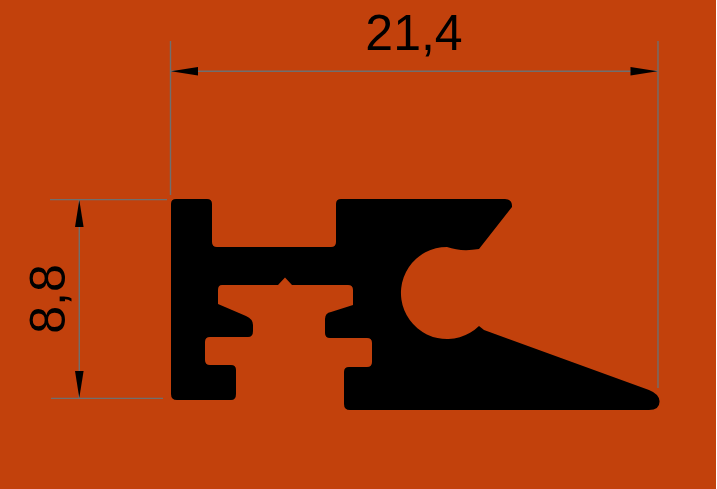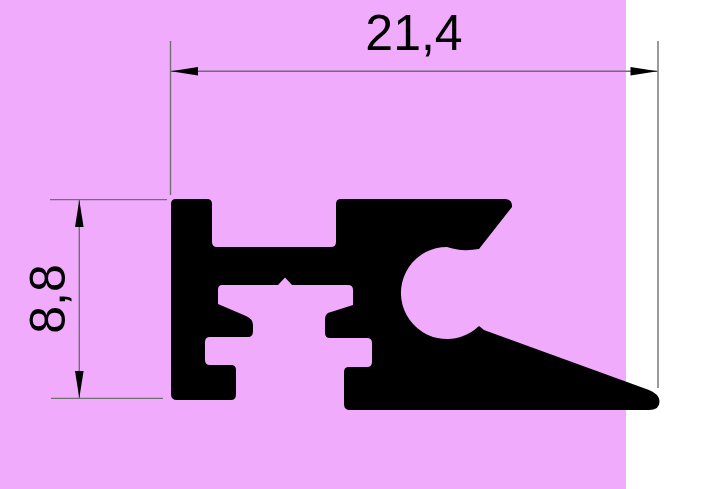--- a/index.html
+++ b/index.html
@@ -6,23 +6,23 @@
     margin: 0;
     padding: 0;
     background: #ffffff;
     width: 717px;
     height: 489px;
     overflow: hidden;
     font-family: "Liberation Sans", sans-serif;
   }
   .stage {
     position: relative;
-    width: 626px;
+    width: 716px;
     height: 489px;
-    background: #f0abfc;
+    background: #c2410c;
   }
   svg { display: block; }
   .dim-line {
     fill: none;
     stroke-width: 1.4;
     stroke-linecap: butt;
   }
   .dim-text {
     font-family: "Liberation Sans", sans-serif;
     font-size: 50px;

